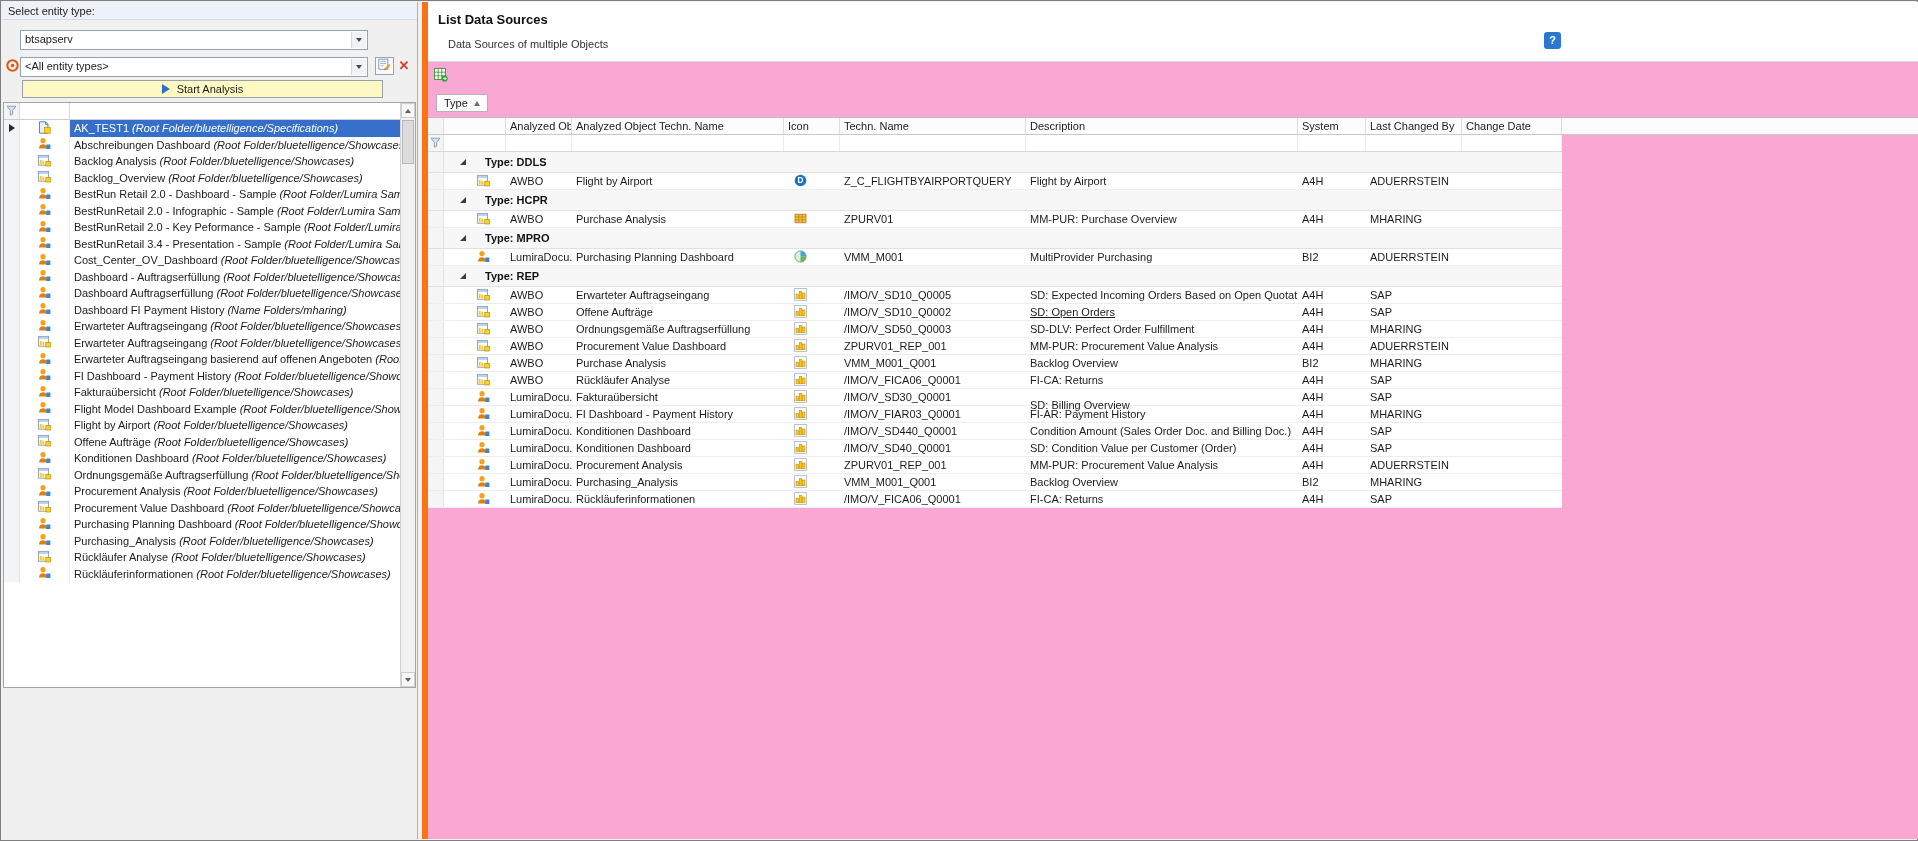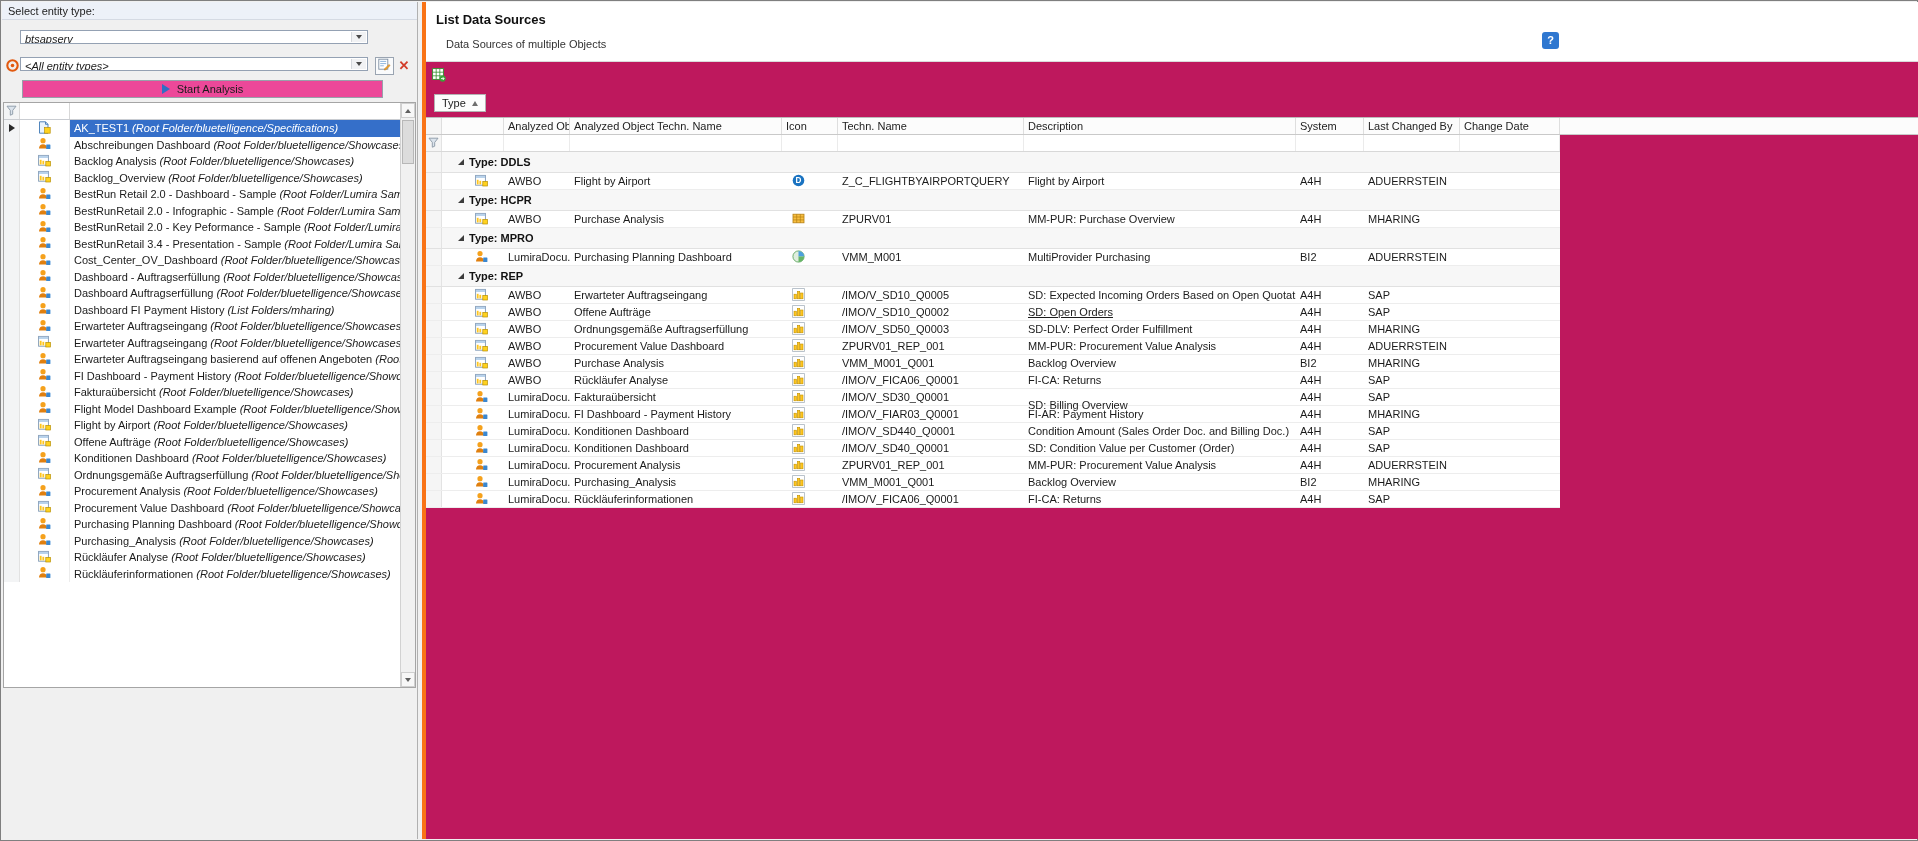--- a/index.html
+++ b/index.html
@@ -3,27 +3,27 @@
 <meta charset="utf-8">
 <style>
   * { box-sizing: border-box; margin: 0; padding: 0; }
   html,body { width:1918px; height:841px; overflow:hidden; }
   body { font-family:"Liberation Sans","DejaVu Sans",sans-serif; font-size:11px; background:#e6e6e6; position:relative; }
   .window { position:absolute; inset:0; border:1px solid #7f7f7f; background:#f0f0f0; }
 
   
   .left-panel { position:absolute; left:1px; top:1px; width:416px; height:837px; background:#f0f0f0; border-right:1px solid #b0b0b0; }
   .panel-caption { position:absolute; left:0; top:0; width:100%; height:18px; background:#edf1f8; border-bottom:1px solid #d5dae3; line-height:18px; padding-left:6px; color:#222; }
-  .combo { position:absolute; height:14px; background:#fff; border:1px solid #94a1b3; padding:1px 11px 0 4px; line-height:15px; color:#1b1b1b; white-space:nowrap; overflow:hidden;font-style:italic; }
+  .combo { position:absolute; height:20px; background:#fff; border:1px solid #94a1b3; padding:1px 11px 0 4px; line-height:15px; color:#1b1b1b; white-space:nowrap; overflow:hidden; }
   .combo-arrow { position:absolute; right:1px; top:1px; bottom:1px; width:15px; background:#f1f2f4; border-left:1px solid #d4d7dc; display:flex; align-items:center; justify-content:center; }
   .tri-down { width:0; height:0; border-left:3.5px solid transparent; border-right:3.5px solid transparent; border-top:4.5px solid #4a4a4a; }
   .entity-type-icon { position:absolute; left:3px; top:56px; width:16px; height:16px; }
   .icon-btn { position:absolute; width:19px; height:18px; background:#fafbfc; border:1px solid #9aa4b1; display:flex; align-items:center; justify-content:center; cursor:default; }
   .x-btn { position:absolute; width:16px; height:18px; background:transparent; border:none; color:#d23c2a; font-size:13px; font-weight:bold; line-height:16px; text-align:center; }
-  .start-btn { position:absolute; left:20px; top:78px; width:361px; height:18px; background:#ec4899; border:1px solid #98a0aa; display:flex; align-items:center; justify-content:center; gap:7px; font-size:11px; color:#1b1b1b; }
+  .start-btn { position:absolute; left:20px; top:78px; width:361px; height:18px; background:#fef9c3; border:1px solid #98a0aa; display:flex; align-items:center; justify-content:center; gap:7px; font-size:11px; color:#1b1b1b; }
   .play-icon { width:0; height:0; border-top:5px solid transparent; border-bottom:5px solid transparent; border-left:8px solid #2f6fc4; }
 
   .entity-grid { position:absolute; left:1px; top:100px; width:413px; height:586px; background:#fff; border:1px solid #a5a5a5; }
   .lg-body { position:absolute; left:0; top:0; right:15px; bottom:0; overflow:hidden; }
   .lg-filter { display:flex; height:17px; border-bottom:1px solid #c9ccd1; }
   .lg-filter .f-ind { width:16px; background:#f3f4f5; border-right:1px solid #d8d8d8; display:flex; align-items:center; justify-content:center; }
   .lg-filter .f-c1 { width:50px; background:#fff; border-right:1px solid #d8d8d8; }
   .lg-filter .f-c2 { flex:1; background:#fff; }
   .e-row { display:flex; height:16.5px; }
   .e-ind { width:16px; background:#f3f4f5; border-right:1px solid #e2e2e2; display:flex; align-items:center; justify-content:center; }
@@ -37,39 +37,39 @@
   .scroll-btn { position:absolute; left:0; width:14px; height:15px; background:#f7f7f7; border:1px solid #cfcfcf; display:flex; align-items:center; justify-content:center; }
   .scroll-up { top:0; } .scroll-down { bottom:0; }
   .tri-up-s { width:0; height:0; border-left:3px solid transparent; border-right:3px solid transparent; border-bottom:4px solid #5f5f5f; }
   .tri-dn-s { width:0; height:0; border-left:3px solid transparent; border-right:3px solid transparent; border-top:4px solid #5f5f5f; }
   .scroll-thumb { position:absolute; left:1px; top:17px; width:12px; height:44px; background:#dcdcdc; border:1px solid #b7b7b7; }
 
   
   .splitter { position:absolute; left:417px; top:1px; width:4px; height:837px; background:#f0f0f0; }
 
   
-  .right-panel { position:absolute; left:421px; top:1px; width:1496px; height:837px; background:#be185d; border-left:4px solid #f97316; }
+  .right-panel { position:absolute; left:421px; top:1px; width:1496px; height:837px; background:#f9a8d4; border-left:6px solid #f97316; }
   .rp-header { position:absolute; left:0; top:0; width:100%; height:60px; background:#fff; border-bottom:1px solid #dadada; }
   .rp-title { position:absolute; left:10px; top:10px; font-size:13px; font-weight:bold; color:#101010; }
   .rp-subtitle { position:absolute; left:20px; top:36px; font-size:11px; color:#333; }
   .help-btn { position:absolute; left:1116px; top:30px; width:17px; height:17px; background:#2e77d0; color:#fff; border-radius:3px; font-weight:bold; text-align:center; line-height:17px; }
   .export-btn { position:absolute; left:6px; top:66px; width:16px; height:16px; }
   .group-chip { position:absolute; left:8px; top:92px; height:18px; border:1px solid #b3b3b3; background:#fcfcfc; display:inline-flex; align-items:center; gap:6px; padding:0 7px; color:#222; }
   .sort-asc { width:0; height:0; border-left:3.5px solid transparent; border-right:3.5px solid transparent; border-bottom:5px solid #6e6e6e; }
 
   .data-grid { position:absolute; left:0; top:115px; width:100%; }
   .gh-strip { display:flex; width:100%; height:18px; background:#fcfcfc; border-top:1px solid #bcbcbc; border-bottom:1px solid #c9c9c9; }
   .h-ind { width:16px; background:#f5f5f5; border-right:1px solid #dedede; }
   .hcell { border-right:1px solid #dedede; line-height:17px; padding-left:4px; color:#222; white-space:nowrap; overflow:hidden; }
   .gf-row { display:flex; width:1134px; height:17px; border-bottom:1px solid #d8d8d8; }
   .f-ind { width:16px; background:#f5f5f5; border-right:1px solid #e3e3e3; display:flex; align-items:center; justify-content:center; }
   .fcell { border-right:1px solid #ebebeb; background:#fff; }
   .g-row { display:flex; width:1134px; height:21px; background:#f7f7f7; border-bottom:1px solid #e1e1e1; align-items:center; }
   .g-ind { width:16px; align-self:stretch; background:#f5f5f5; border-right:1px solid #e3e3e3; }
-  .g-cont { display:flex; align-items:center; gap:5px; padding-left:16px; font-weight:bold; color:#111; }
+  .g-cont { display:flex; align-items:center; gap:19px; padding-left:16px; font-weight:bold; color:#111; }
   .tri-exp { width:0; height:0; border-bottom:6px solid #3c3c3c; border-left:6px solid transparent; }
   .d-row { display:flex; width:1134px; height:17px; border-bottom:1px solid #ededed; align-items:center; background:#fff; }
   .d-ind { width:16px; align-self:stretch; background:#f5f5f5; border-right:1px solid #e3e3e3; }
   .d-indent { width:16px; align-self:stretch; }
   .d-iconcell { width:46px; display:flex; align-items:center; justify-content:center; }
   .t-iconcell { display:flex; align-items:center; padding-left:10px; }
   .dcell { padding-left:4px; white-space:nowrap; overflow:hidden; color:#1b1b1b; line-height:16px; }
 </style>
 </head>
 <body>
@@ -255,21 +255,21 @@
             </div>
             <div class="e-row">
               <div class="e-ind"></div>
               <div class="e-icon">
                 <span><svg width="13" height="13" viewBox="0 0 13 13">
                     <circle cx="5" cy="3.7" r="2.6" fill="#f5a11c"></circle>
                     <path d="M1 11.6c0-2.8 1.8-4.3 4-4.3s4 1.5 4 4.3z" fill="#e07f0e"></path>
                     <rect x="8.2" y="7.4" width="4.2" height="4.6" rx="0.5" fill="#3a87d0"></rect>
                   </svg></span>
               </div>
-              <div class="e-text"><span class="e-name">Dashboard FI Payment History </span><span class="e-path">(List Folders/mharing)</span></div>
+              <div class="e-text"><span class="e-name">Dashboard FI Payment History </span><span class="e-path">(Name Folders/mharing)</span></div>
             </div>
             <div class="e-row">
               <div class="e-ind"></div>
               <div class="e-icon">
                 <span><svg width="13" height="13" viewBox="0 0 13 13">
                     <circle cx="5" cy="3.7" r="2.6" fill="#f5a11c"></circle>
                     <path d="M1 11.6c0-2.8 1.8-4.3 4-4.3s4 1.5 4 4.3z" fill="#e07f0e"></path>
                     <rect x="8.2" y="7.4" width="4.2" height="4.6" rx="0.5" fill="#3a87d0"></rect>
                   </svg></span>
               </div>

